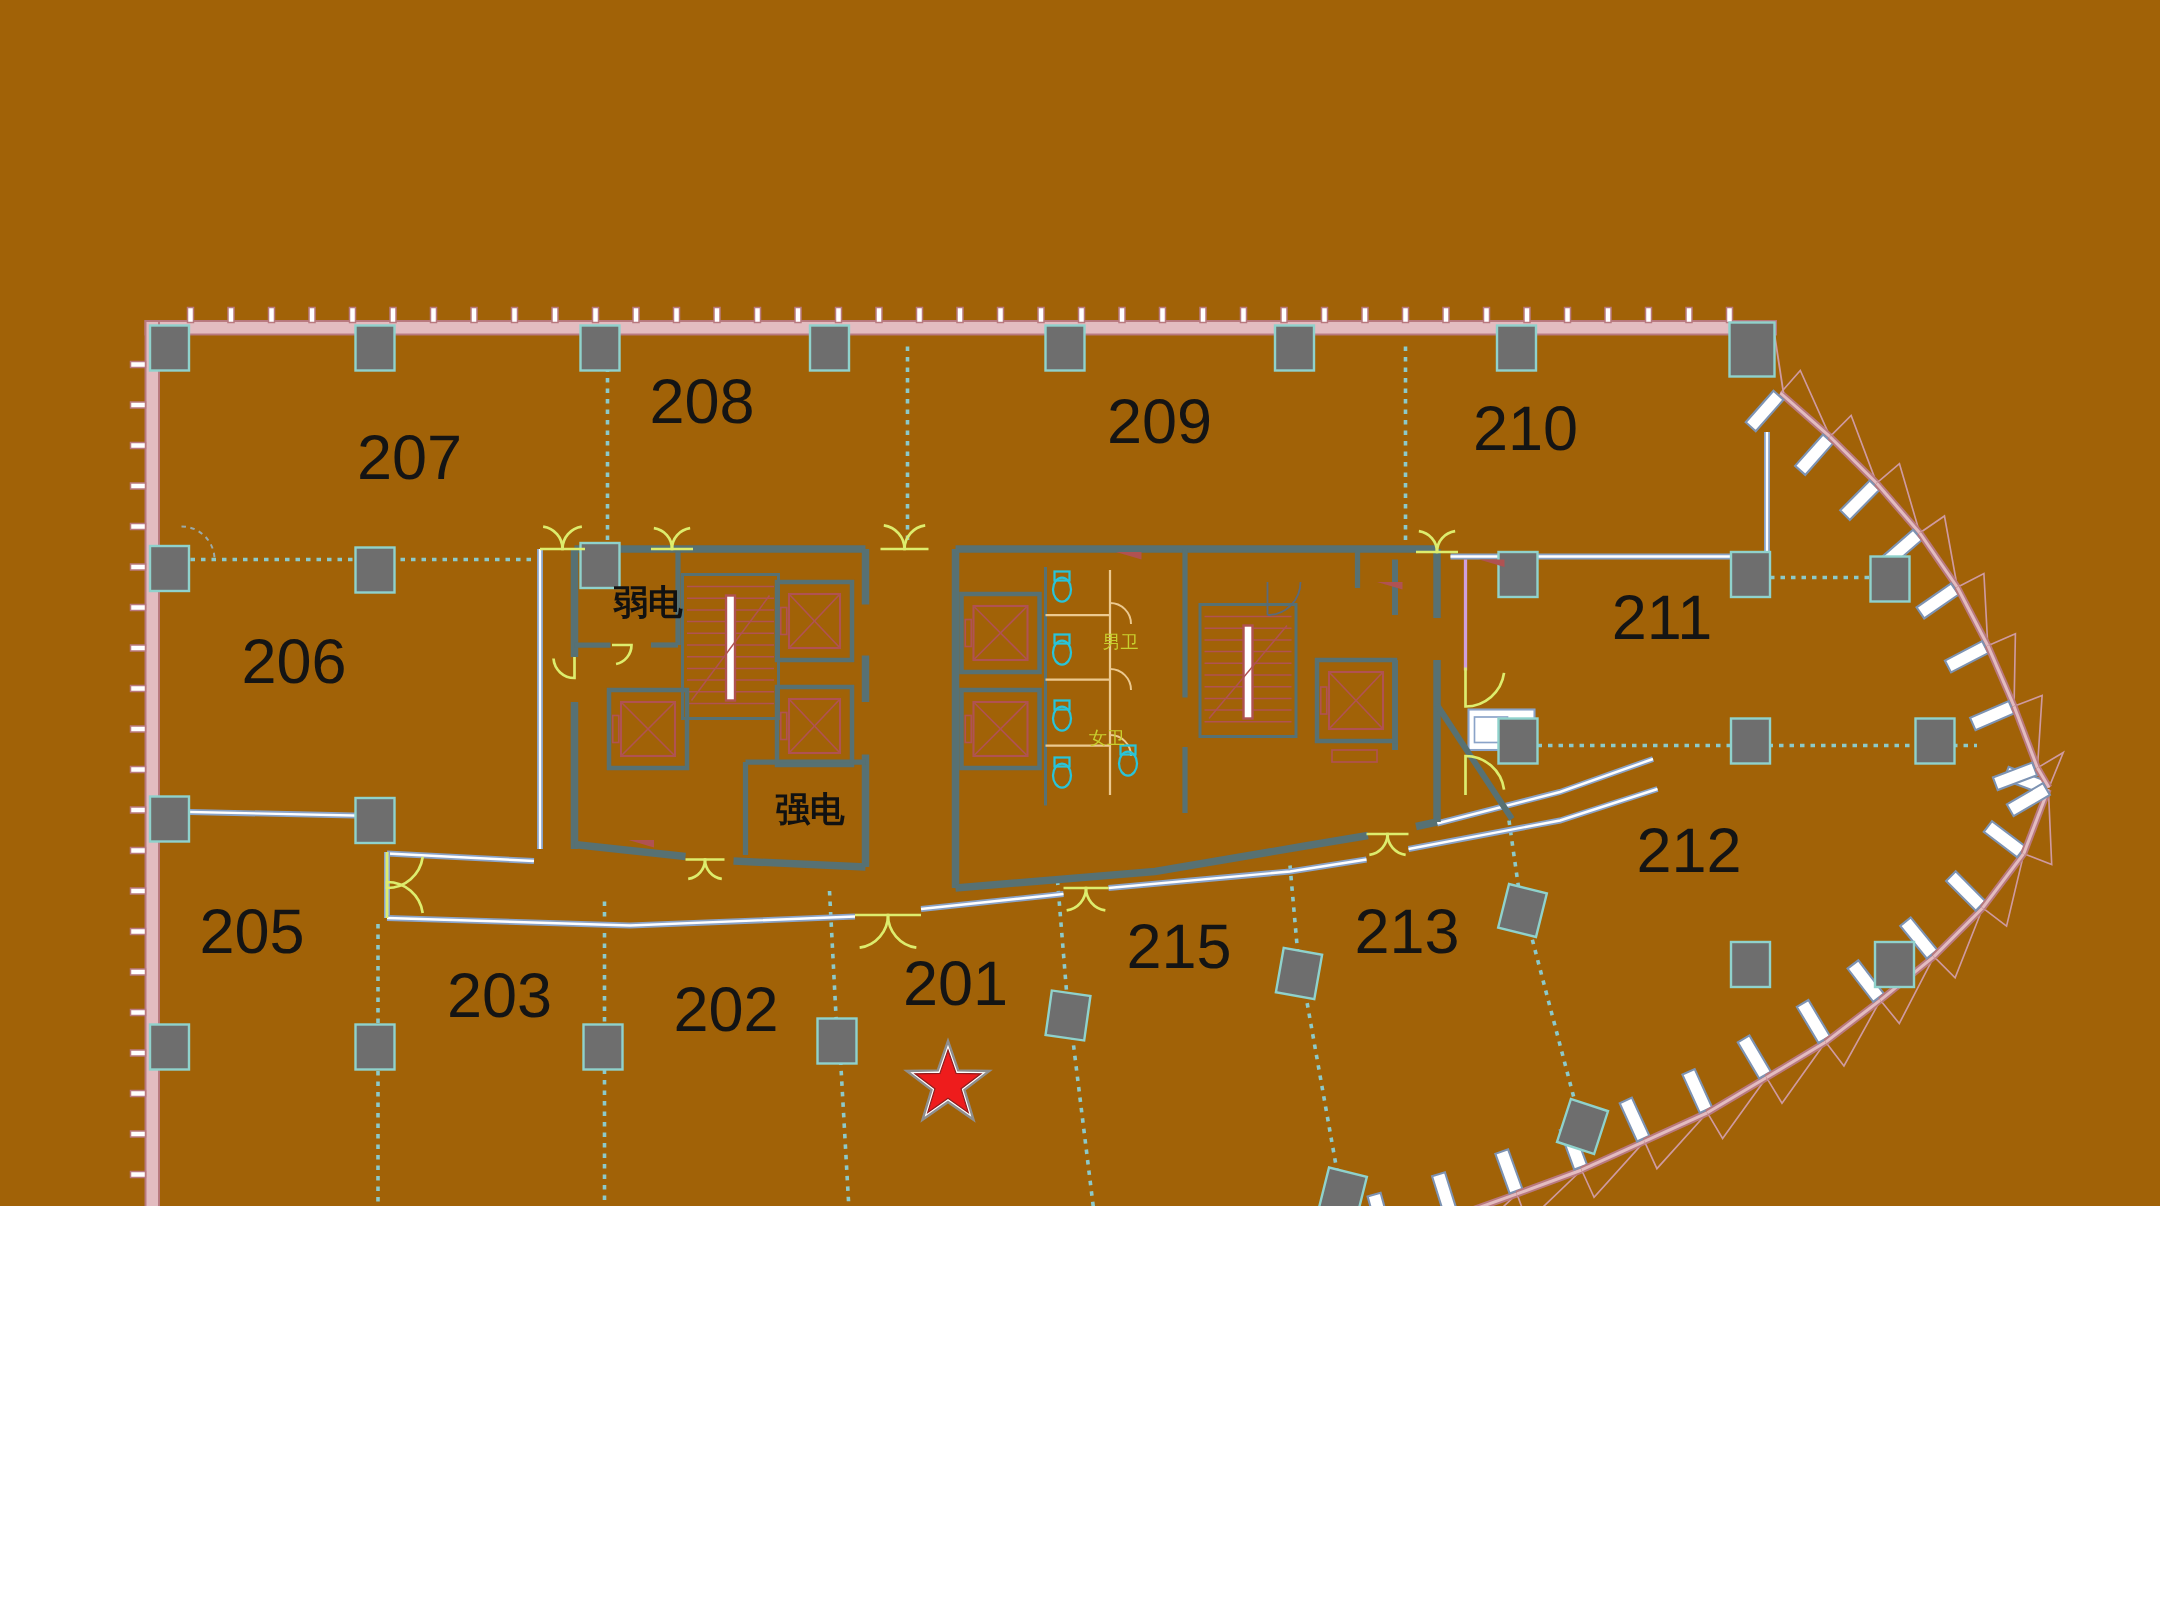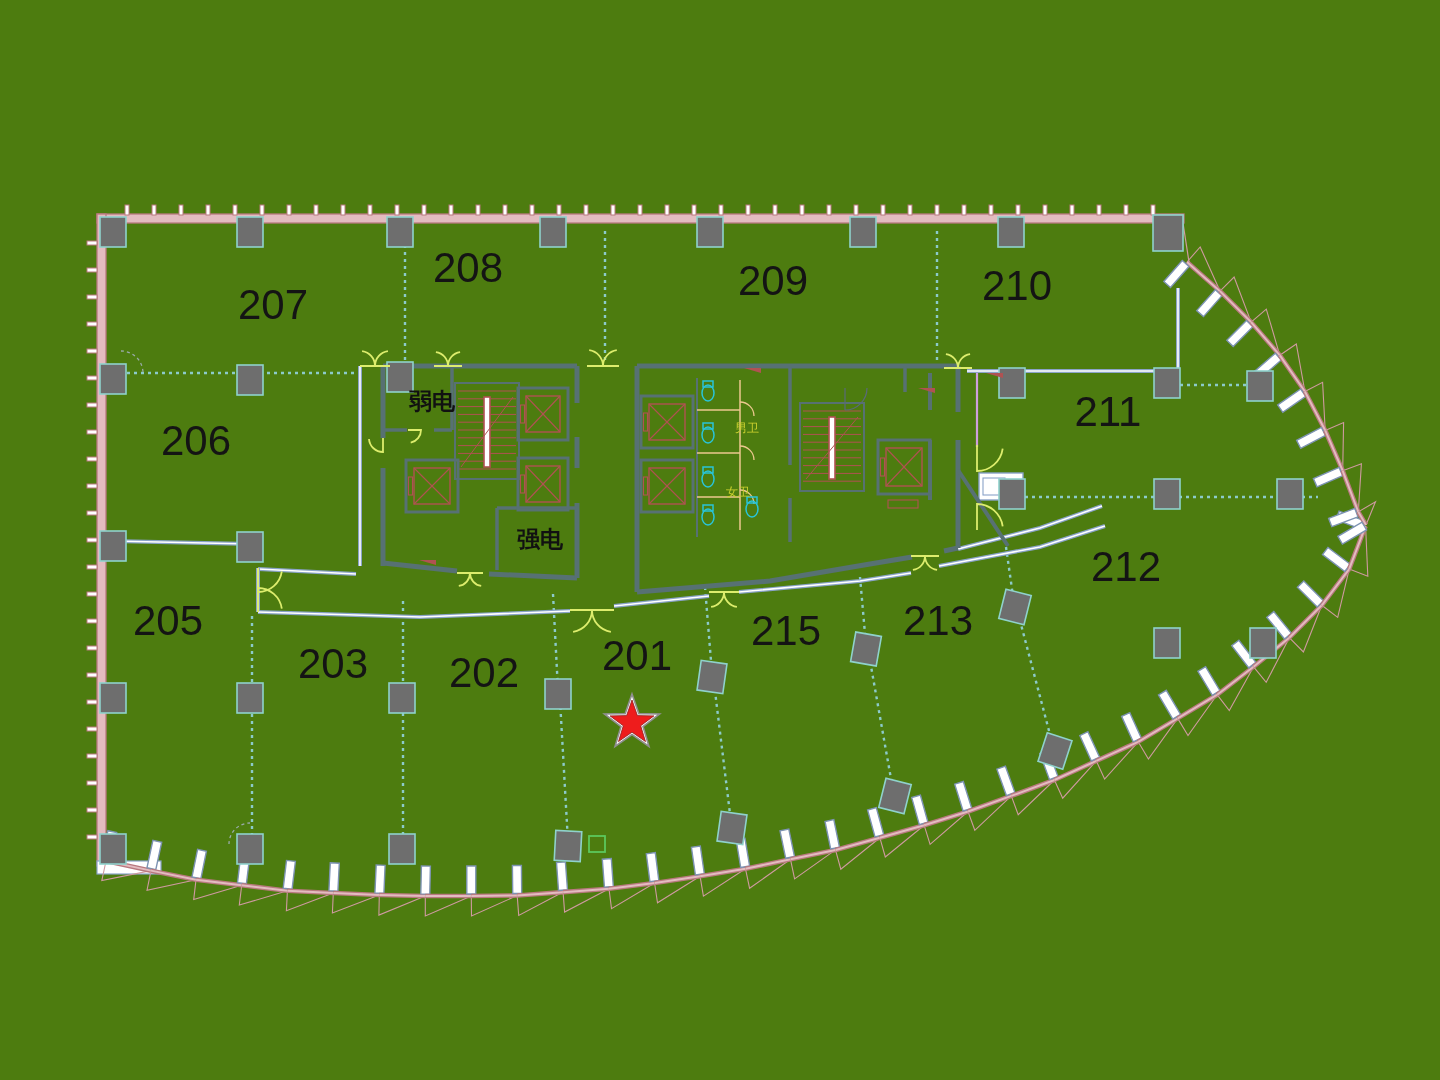--- a/index.html
+++ b/index.html
@@ -1,16 +1,16 @@
 <!DOCTYPE html>
 <html><head>
 <meta charset="utf-8">
 <style>
   html,body{margin:0;padding:0;background:#ffffff;}
-  .stage{width:1440px;height:1080px;background:#4d7c0f;overflow:hidden;position:relative;
+  .stage{width:1440px;height:804px;background:#a16207;overflow:hidden;position:relative;
          font-family:"Liberation Sans", sans-serif;}
   svg text{font-family:"Liberation Sans", sans-serif;}
 </style>
 </head>
 <body>
 
 <div class="stage">
   <svg id="plan" width="1440" height="1080" viewBox="0 0 1440 1080">
     <g id="gFacade">
         <rect x="97" y="214" width="1087" height="9" fill="#e3bcc0" stroke="#b9797f" stroke-width="1.3"></rect>

